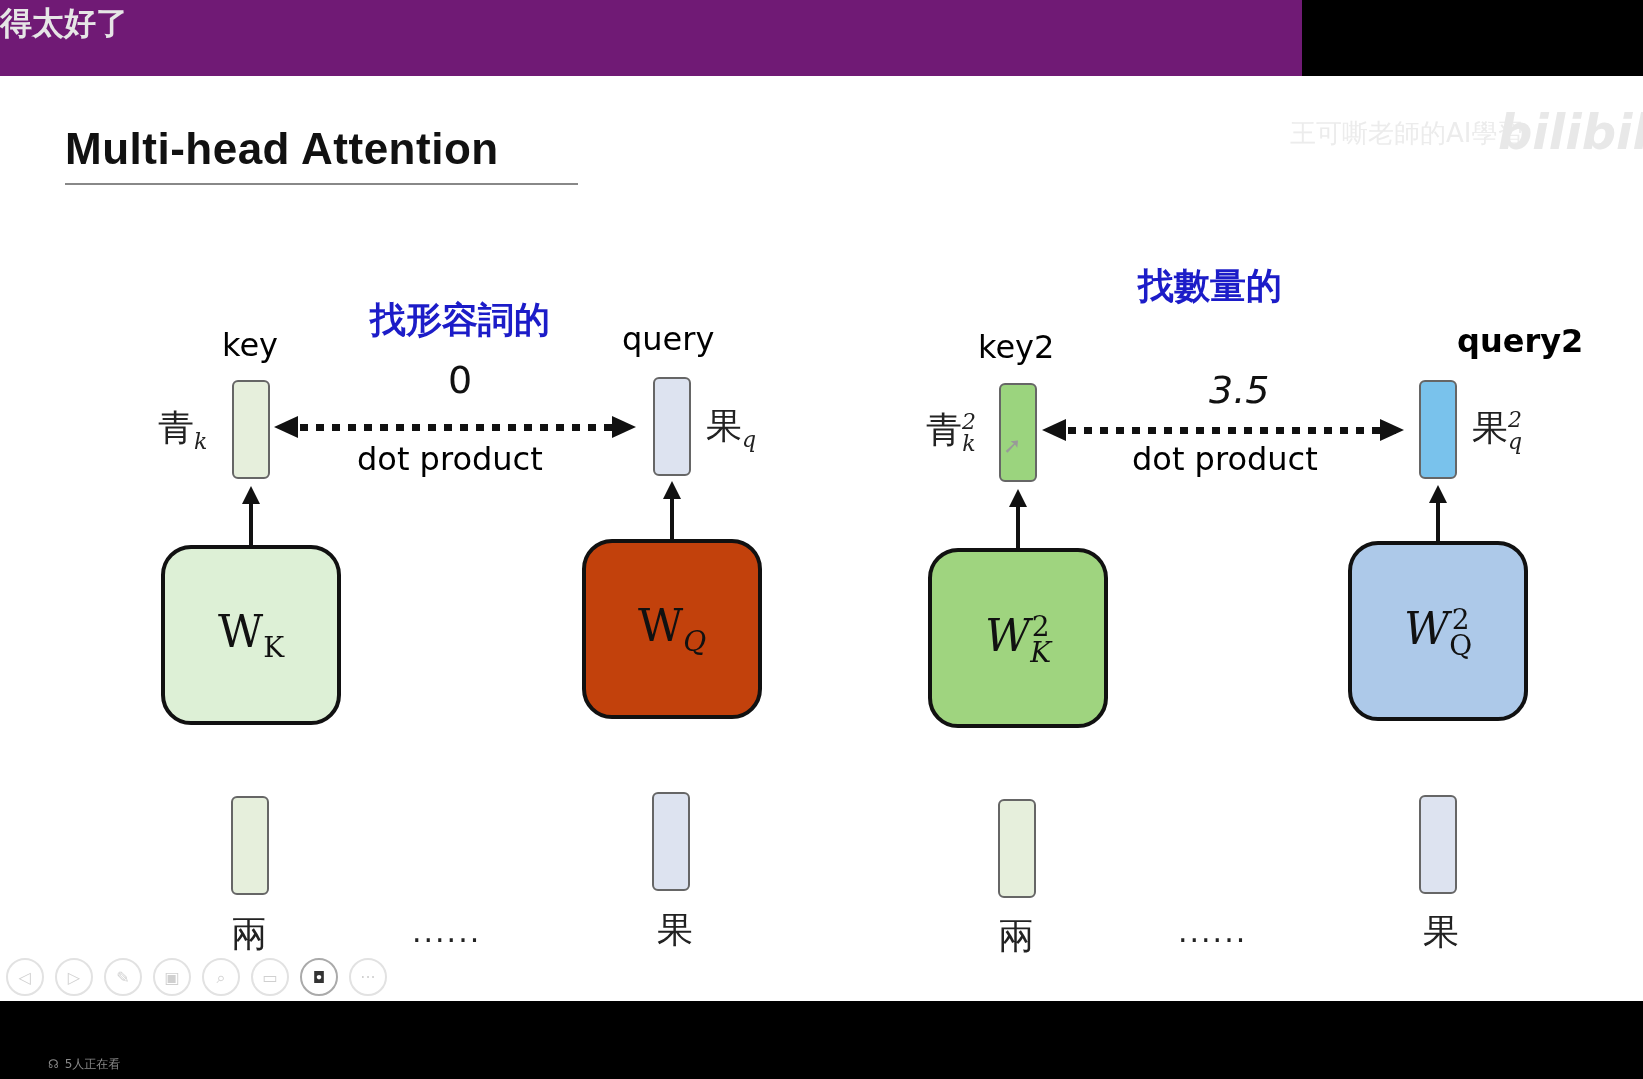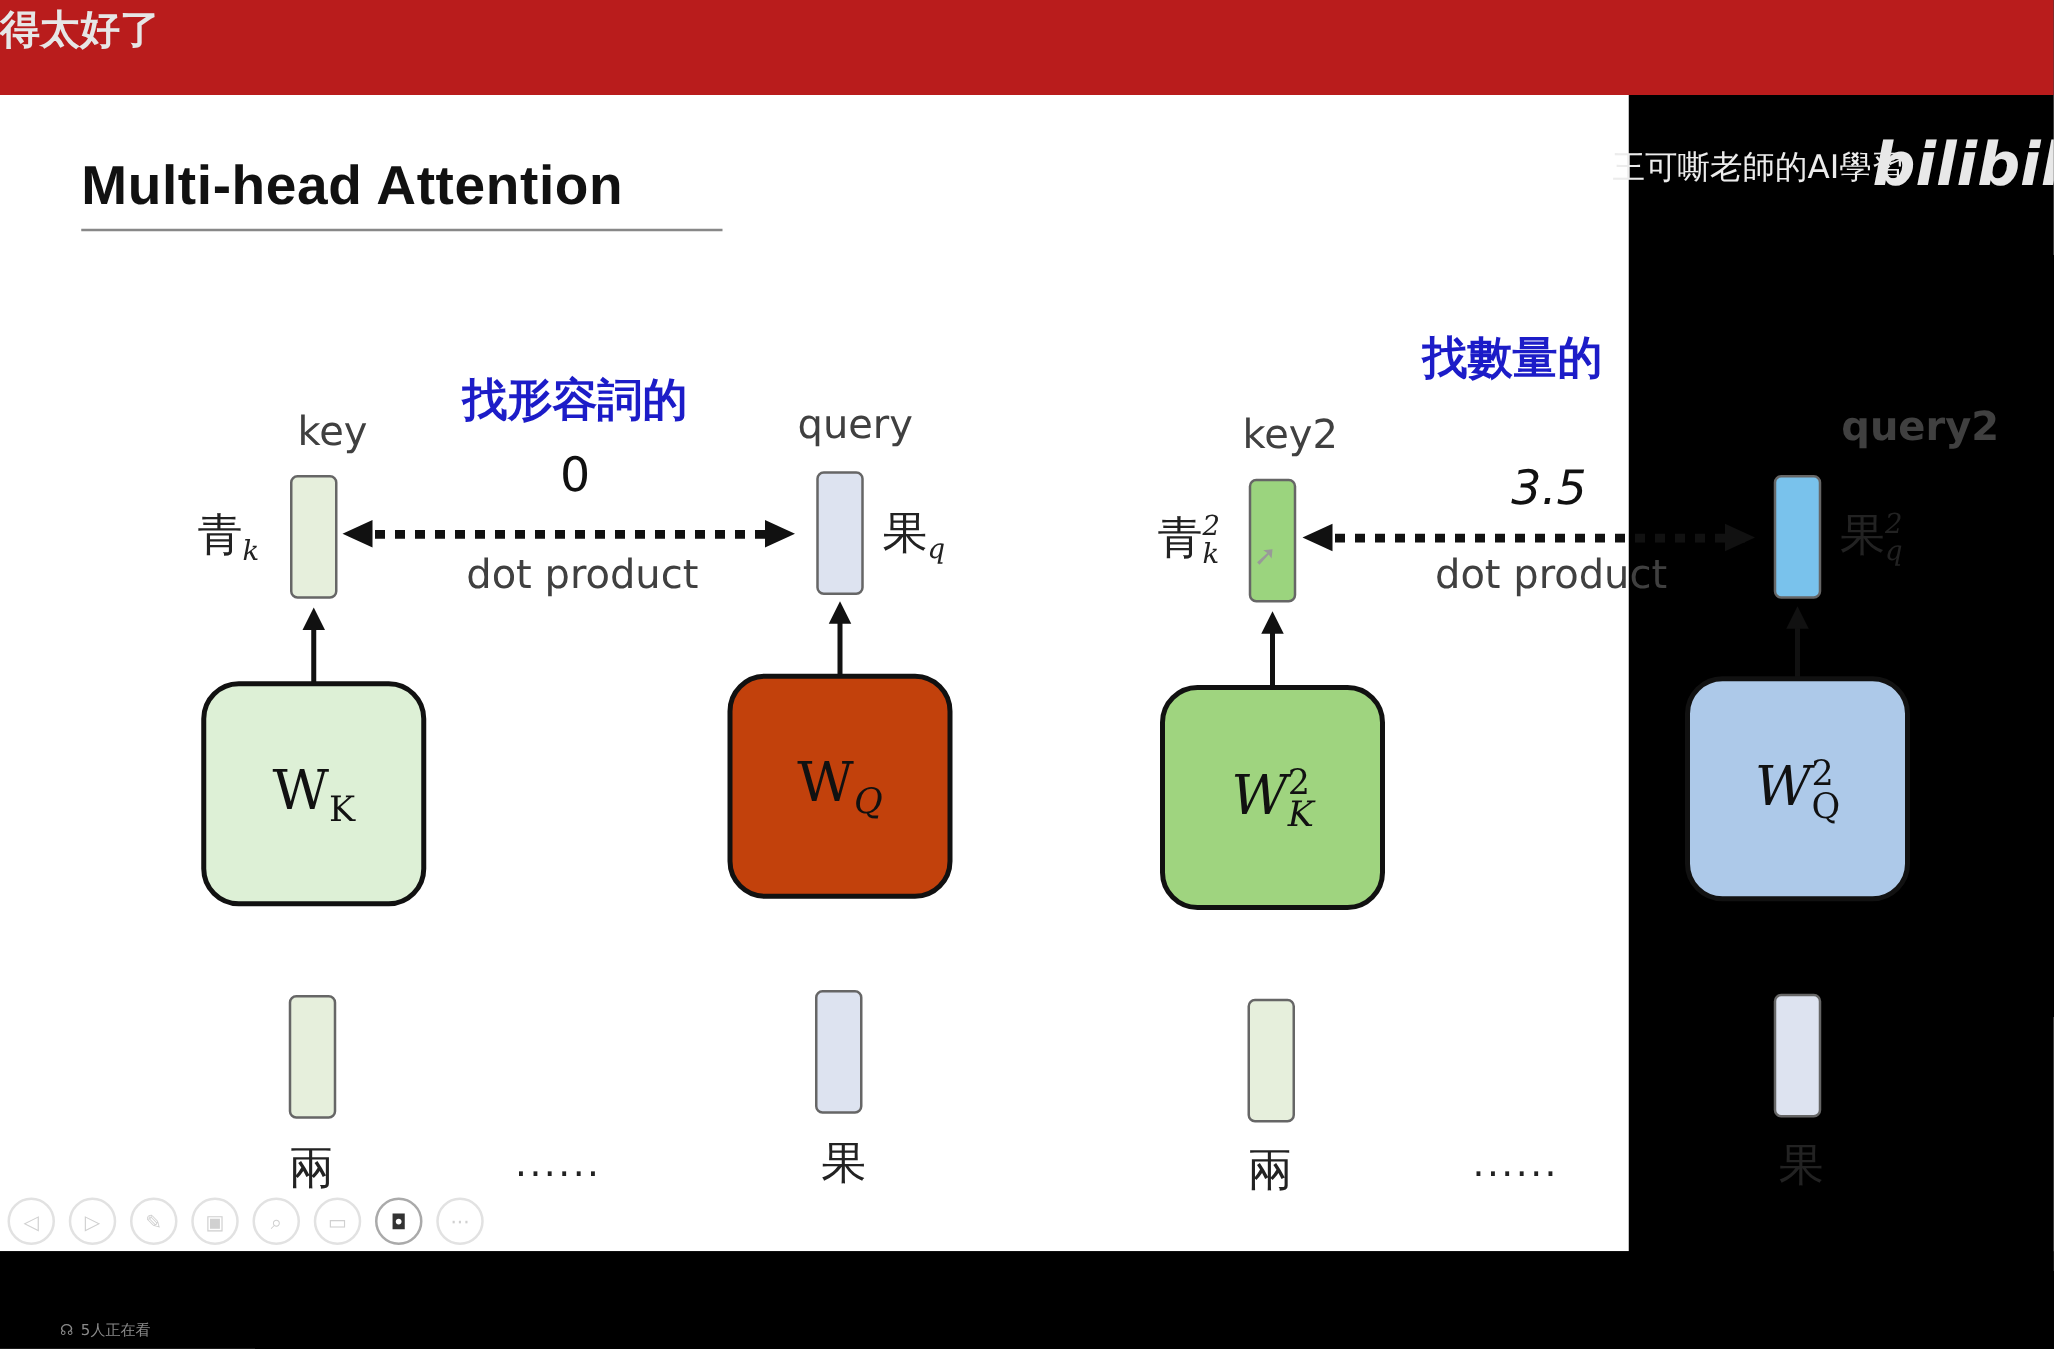--- a/index.html
+++ b/index.html
@@ -1,32 +1,32 @@
 <!DOCTYPE html>
 <html><head>
 <meta charset="utf-8">
 <style>
   html, body { margin:0; padding:0; }
   body { width:1643px; height:1079px; background:#000; position:relative; overflow:hidden;
          font-family:"DejaVu Sans", "Liberation Sans", sans-serif; }
-  .topbar { position:absolute; left:0; top:0; width:1643px; height:76px; background:#b91c1c; }
+  .topbar { position:absolute; left:0; top:0; width:1302px; height:76px; background:#701a75; }
   .danmaku { position:absolute; left:0; top:2px; color:#e6e6e6; font-size:32px; font-weight:bold; white-space:nowrap; }
-  .slide { position:absolute; left:0; top:76px; width:1303px; height:925px; background:#fff; }
+  .slide { position:absolute; left:0; top:76px; width:1643px; height:925px; background:#fff;text-align:center; }
   .bottombar { position:absolute; left:0; top:1001px; width:1643px; height:78px; background:#000; }
   .viewers { position:absolute; left:48px; top:1056px; color:#8a8a8a; font-size:12px; white-space:nowrap; }
   .viewers .ic { font-size:12px; margin-right:6px; }
 
   .title { position:absolute; left:65px; top:48px; font-family:"Liberation Sans", sans-serif;
            font-weight:bold; font-size:44px; color:#111; letter-spacing:0.5px; white-space:nowrap; }
   .title-line { position:absolute; left:65px; top:107px; width:513px; height:2px; background:#888; }
   .watermark { position:absolute; left:1290px; top:40px; color:#ececec; font-size:26px; white-space:nowrap; }
   .bili { position:absolute; left:1498px; top:28px; color:#e8e8e8; font-size:48px; font-weight:bold; font-style:italic; white-space:nowrap; }
 
   .head-label { position:absolute; color:#1c1cc8; font-size:36px; font-weight:bold; white-space:nowrap; }
-  .lbl { position:absolute; color:#404040; font-size:32px; white-space:nowrap;margin-left:16px; }
+  .lbl { position:absolute; color:#000000; font-size:32px; white-space:nowrap; }
   .num { position:absolute; color:#111; font-size:38px; white-space:nowrap; }
   .char { position:absolute; color:#222; font-size:36px; white-space:nowrap; font-family:"DejaVu Serif", serif; }
   .sub-sup { display:inline-flex; flex-direction:column; line-height:22px; vertical-align:middle; font-style:italic; font-size:22px; font-family:"DejaVu Serif", serif; }
 
   .vec { position:absolute; width:38px; border:2px solid #666; border-radius:6px; box-sizing:border-box; }
   .mat { position:absolute; width:180px; height:180px; border:4px solid #111; border-radius:30px; box-sizing:border-box;
          display:flex; align-items:center; justify-content:center; }
   .mat-text { font-family:"DejaVu Serif", serif; font-size:44px; color:#111; white-space:nowrap; }
   .mat-text .s { font-size:28px; }
   .vline { position:absolute; width:4px; background:#111; }

